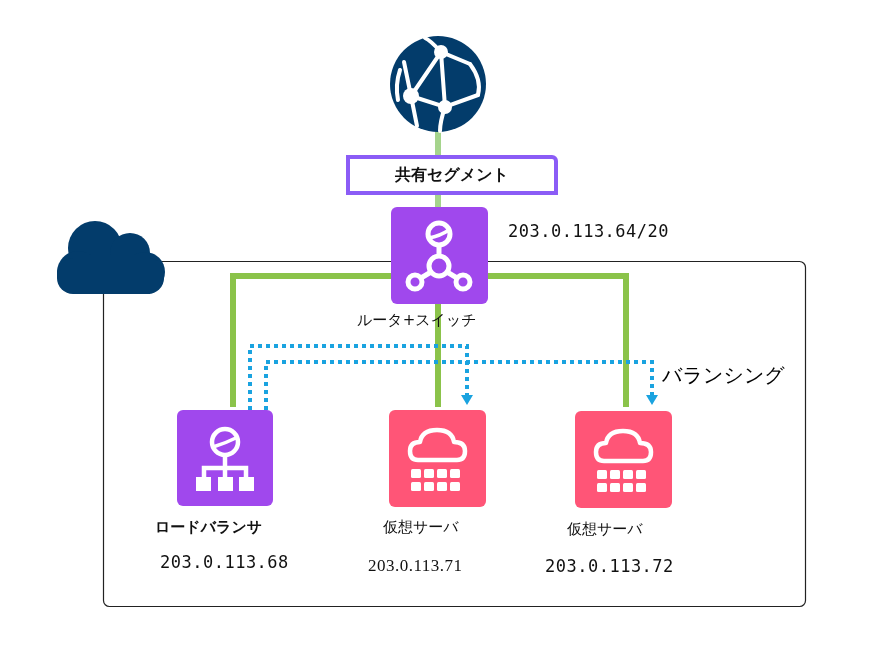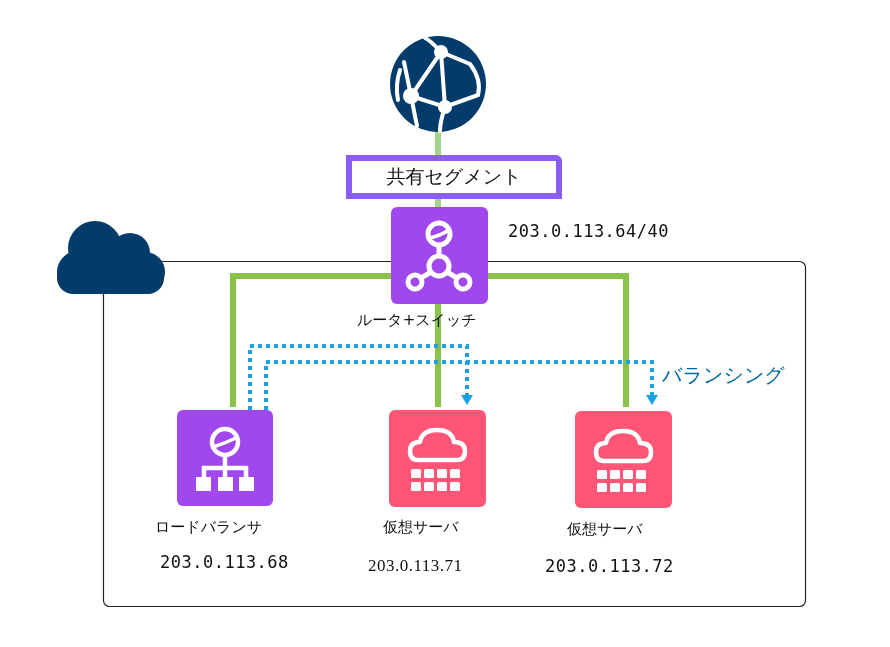--- a/index.html
+++ b/index.html
@@ -1,24 +1,24 @@
 <!DOCTYPE html>
 <html><head>
 <meta charset="utf-8">
 <style>
   html, body { margin:0; padding:0; background:#ffffff; }
   body { width:890px; height:647px; position:relative; overflow:hidden;
          font-family:"DejaVu Sans", sans-serif; }
   #diagram { position:absolute; left:0; top:0; }
   .lbl { position:absolute; color:#111; font-family:"DejaVu Sans", sans-serif; font-size:15px; white-space:nowrap; }
   .ip { position:absolute; color:#111; font-family:"DejaVu Sans Mono", "Liberation Mono", monospace; font-size:17px; white-space:nowrap; letter-spacing:0.5px; }
-  .segbox { position:absolute; left:346px; top:155px; width:204px; height:32px; border:6px solid #8b5cf6; border-radius:0 0 0 0;
+  .segbox { position:absolute; left:346px; top:155px; width:204px; height:32px; border:4px solid #8b5cf6; border-radius:0 0 0 0;
             border-top-right-radius:6px; background:#fff; display:flex; align-items:center; justify-content:center;
-            font-size:19px; color:#111; }
-  .balance { position:absolute; left:662px; top:362px; font-size:20px; color:#0369a1; white-space:nowrap;font-family:Liberation Serif, serif; }
+            font-size:16px; color:#111;font-weight:bold; }
+  .balance { position:absolute; left:662px; top:362px; font-size:20px; color:#000000; white-space:nowrap;font-family:Liberation Serif, serif; }
 </style>
 </head>
 <body>
 
 <svg id="diagram" width="890" height="647" viewBox="0 0 890 647">
 
   <rect x="103.5" y="261.5" width="702" height="345" rx="6" ry="6" fill="none" stroke="#222" stroke-width="1.2"></rect>
 
   <g fill="#033c6b">
     <circle cx="95" cy="248" r="27"></circle>
@@ -124,26 +124,26 @@
           <rect x="636" y="483" width="10" height="9" rx="1.5"></rect>
       </g>
     </g>
   </g>
 </svg>
 
 <div class="segbox">
   <span>共有セグメント</span>
 </div>
 
-<div class="ip" style="left:508px; top:221px;">203.0.113.64/40</div>
+<div class="ip" style="left:508px; top:221px;">203.0.113.64/20</div>
 
 <div class="lbl" style="left:357px; top:311px;">ルータ+スイッチ</div>
 
 <div class="balance">バランシング</div>
 
-<div class="lbl" style="left:155px; top:518px;">ロードバランサ</div>
+<div class="lbl" style="left:155px; top:518px;font-weight:bold;">ロードバランサ</div>
 <div class="ip" style="left:160px; top:552px;">203.0.113.68</div>
 
 <div class="lbl" style="left:383px; top:518px;">仮想サーバ</div>
 <div class="ip" style="left:368px; top:556px;font-family:Liberation Serif, serif;">203.0.113.71</div>
 
 <div class="lbl" style="left:567px; top:520px;">仮想サーバ</div>
 <div class="ip" style="left:545px; top:556px;">203.0.113.72</div>
 
 </body></html>

